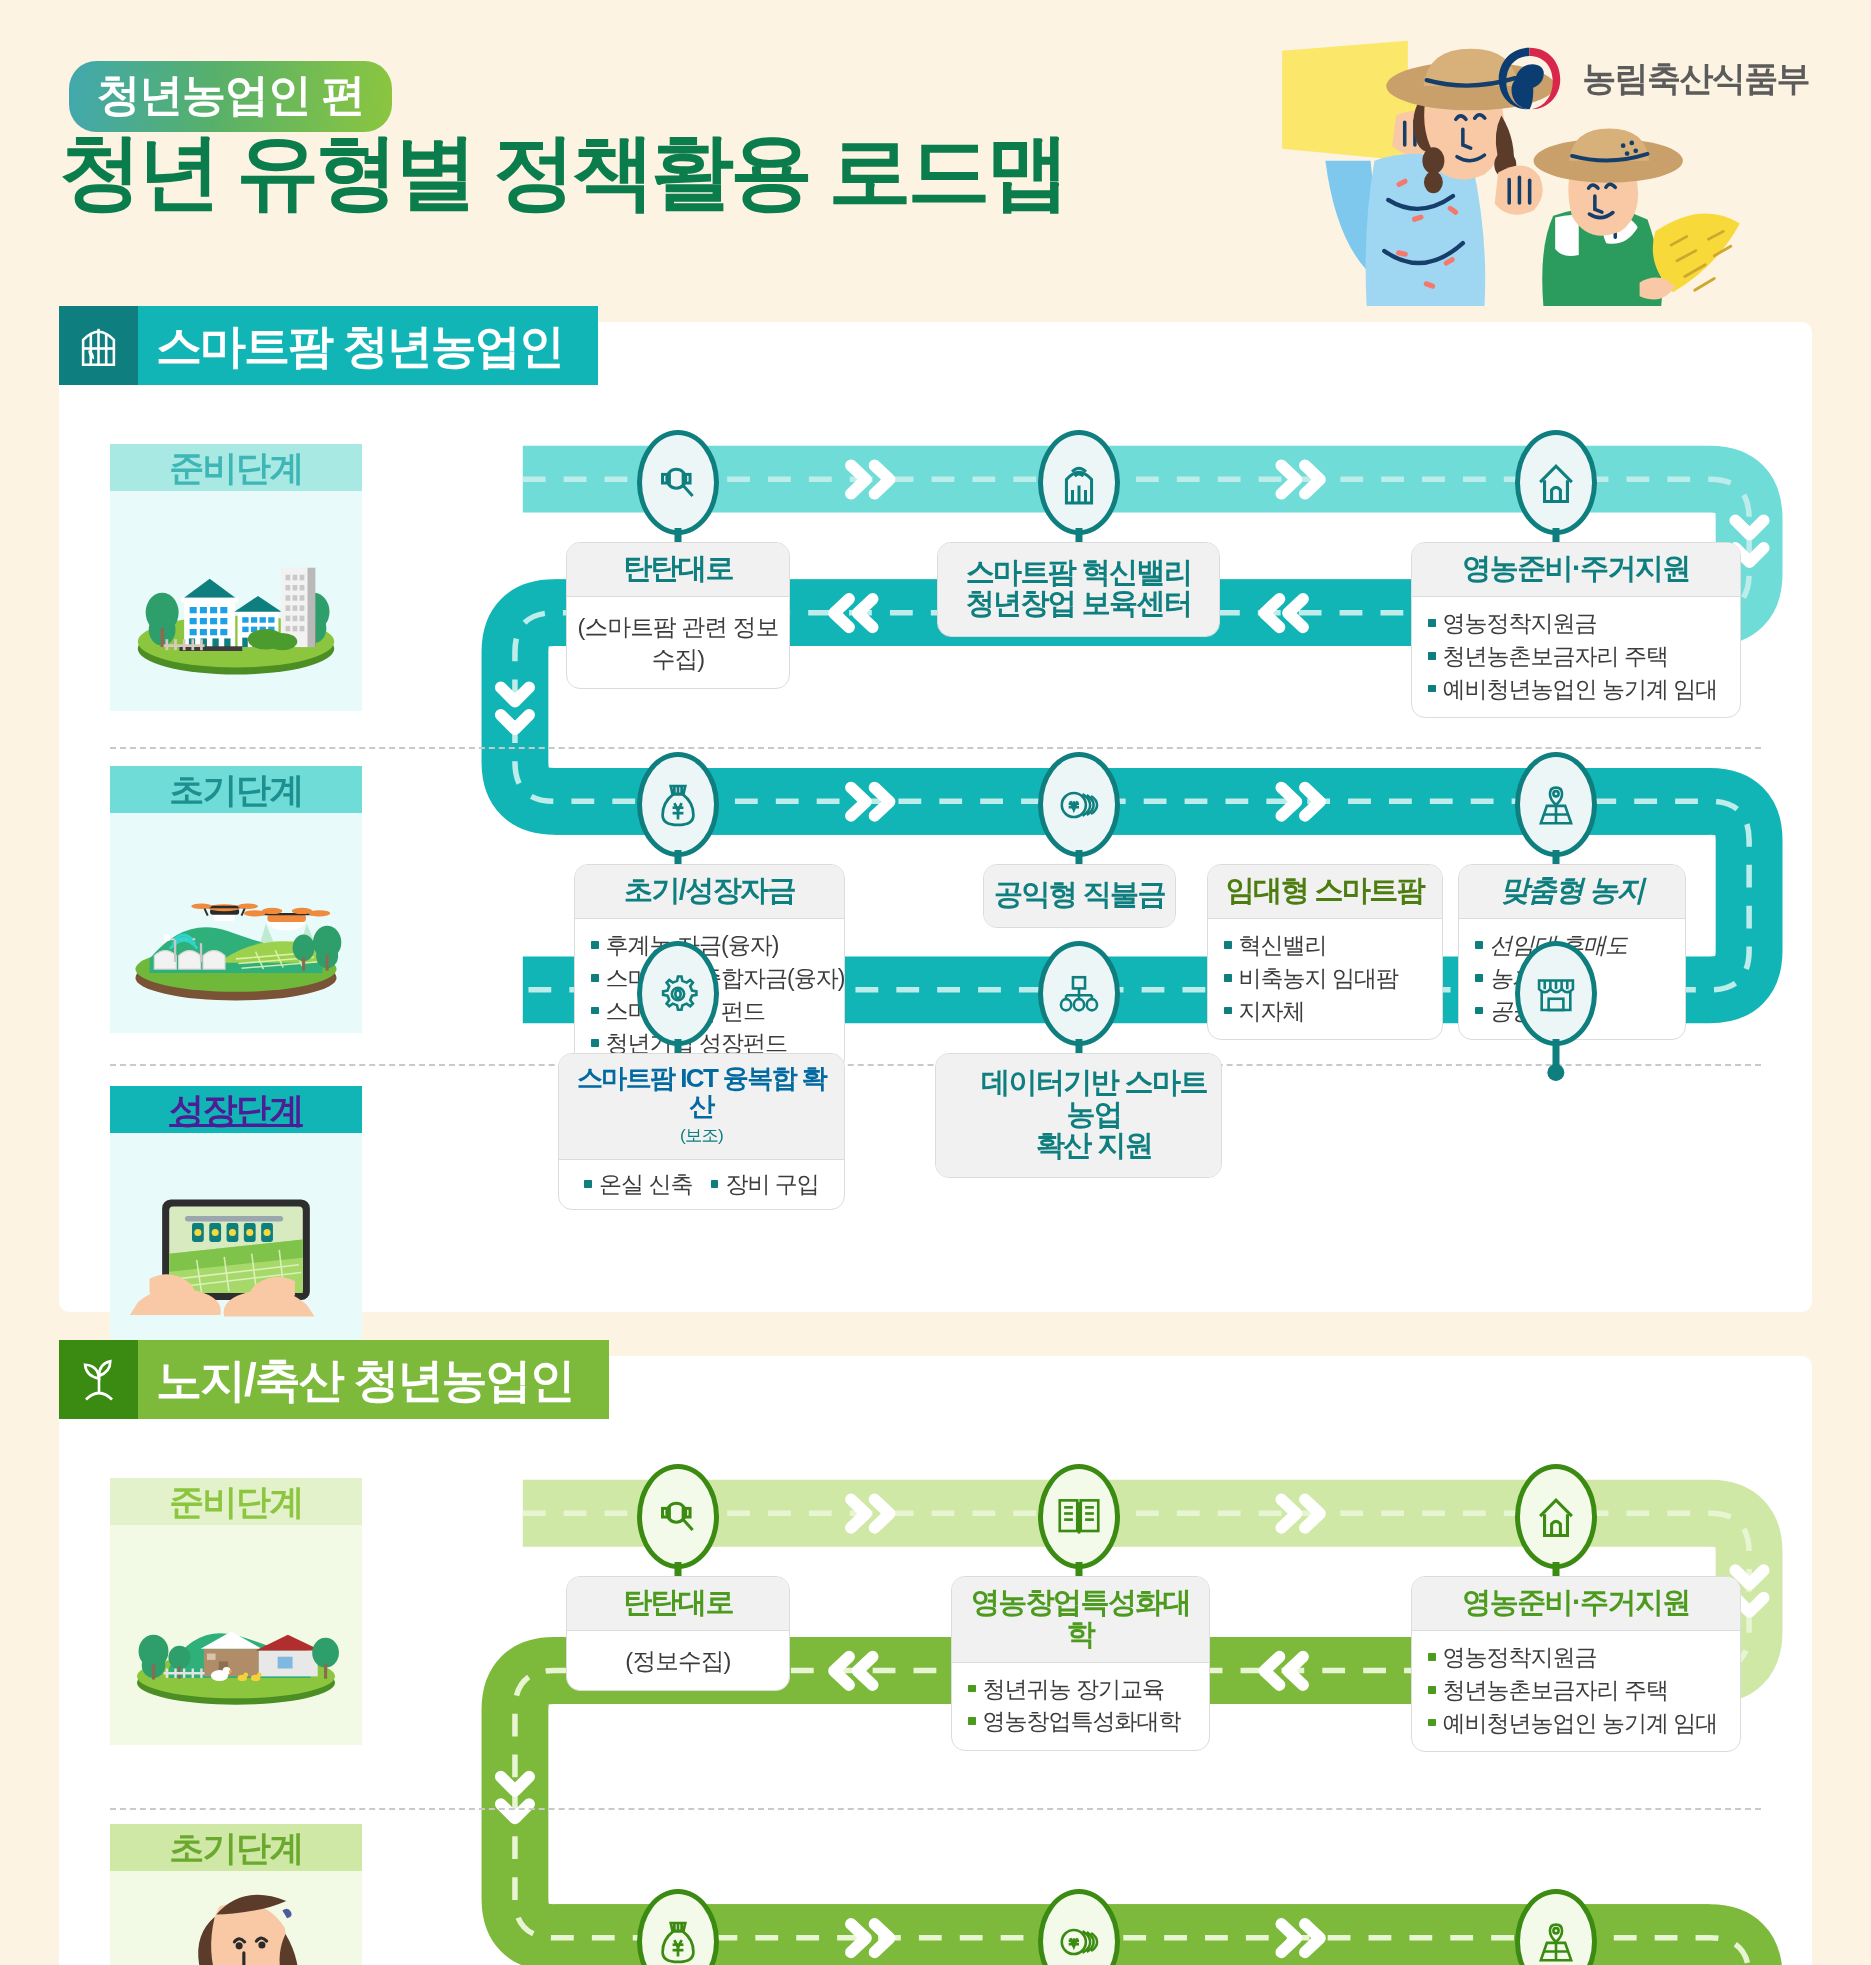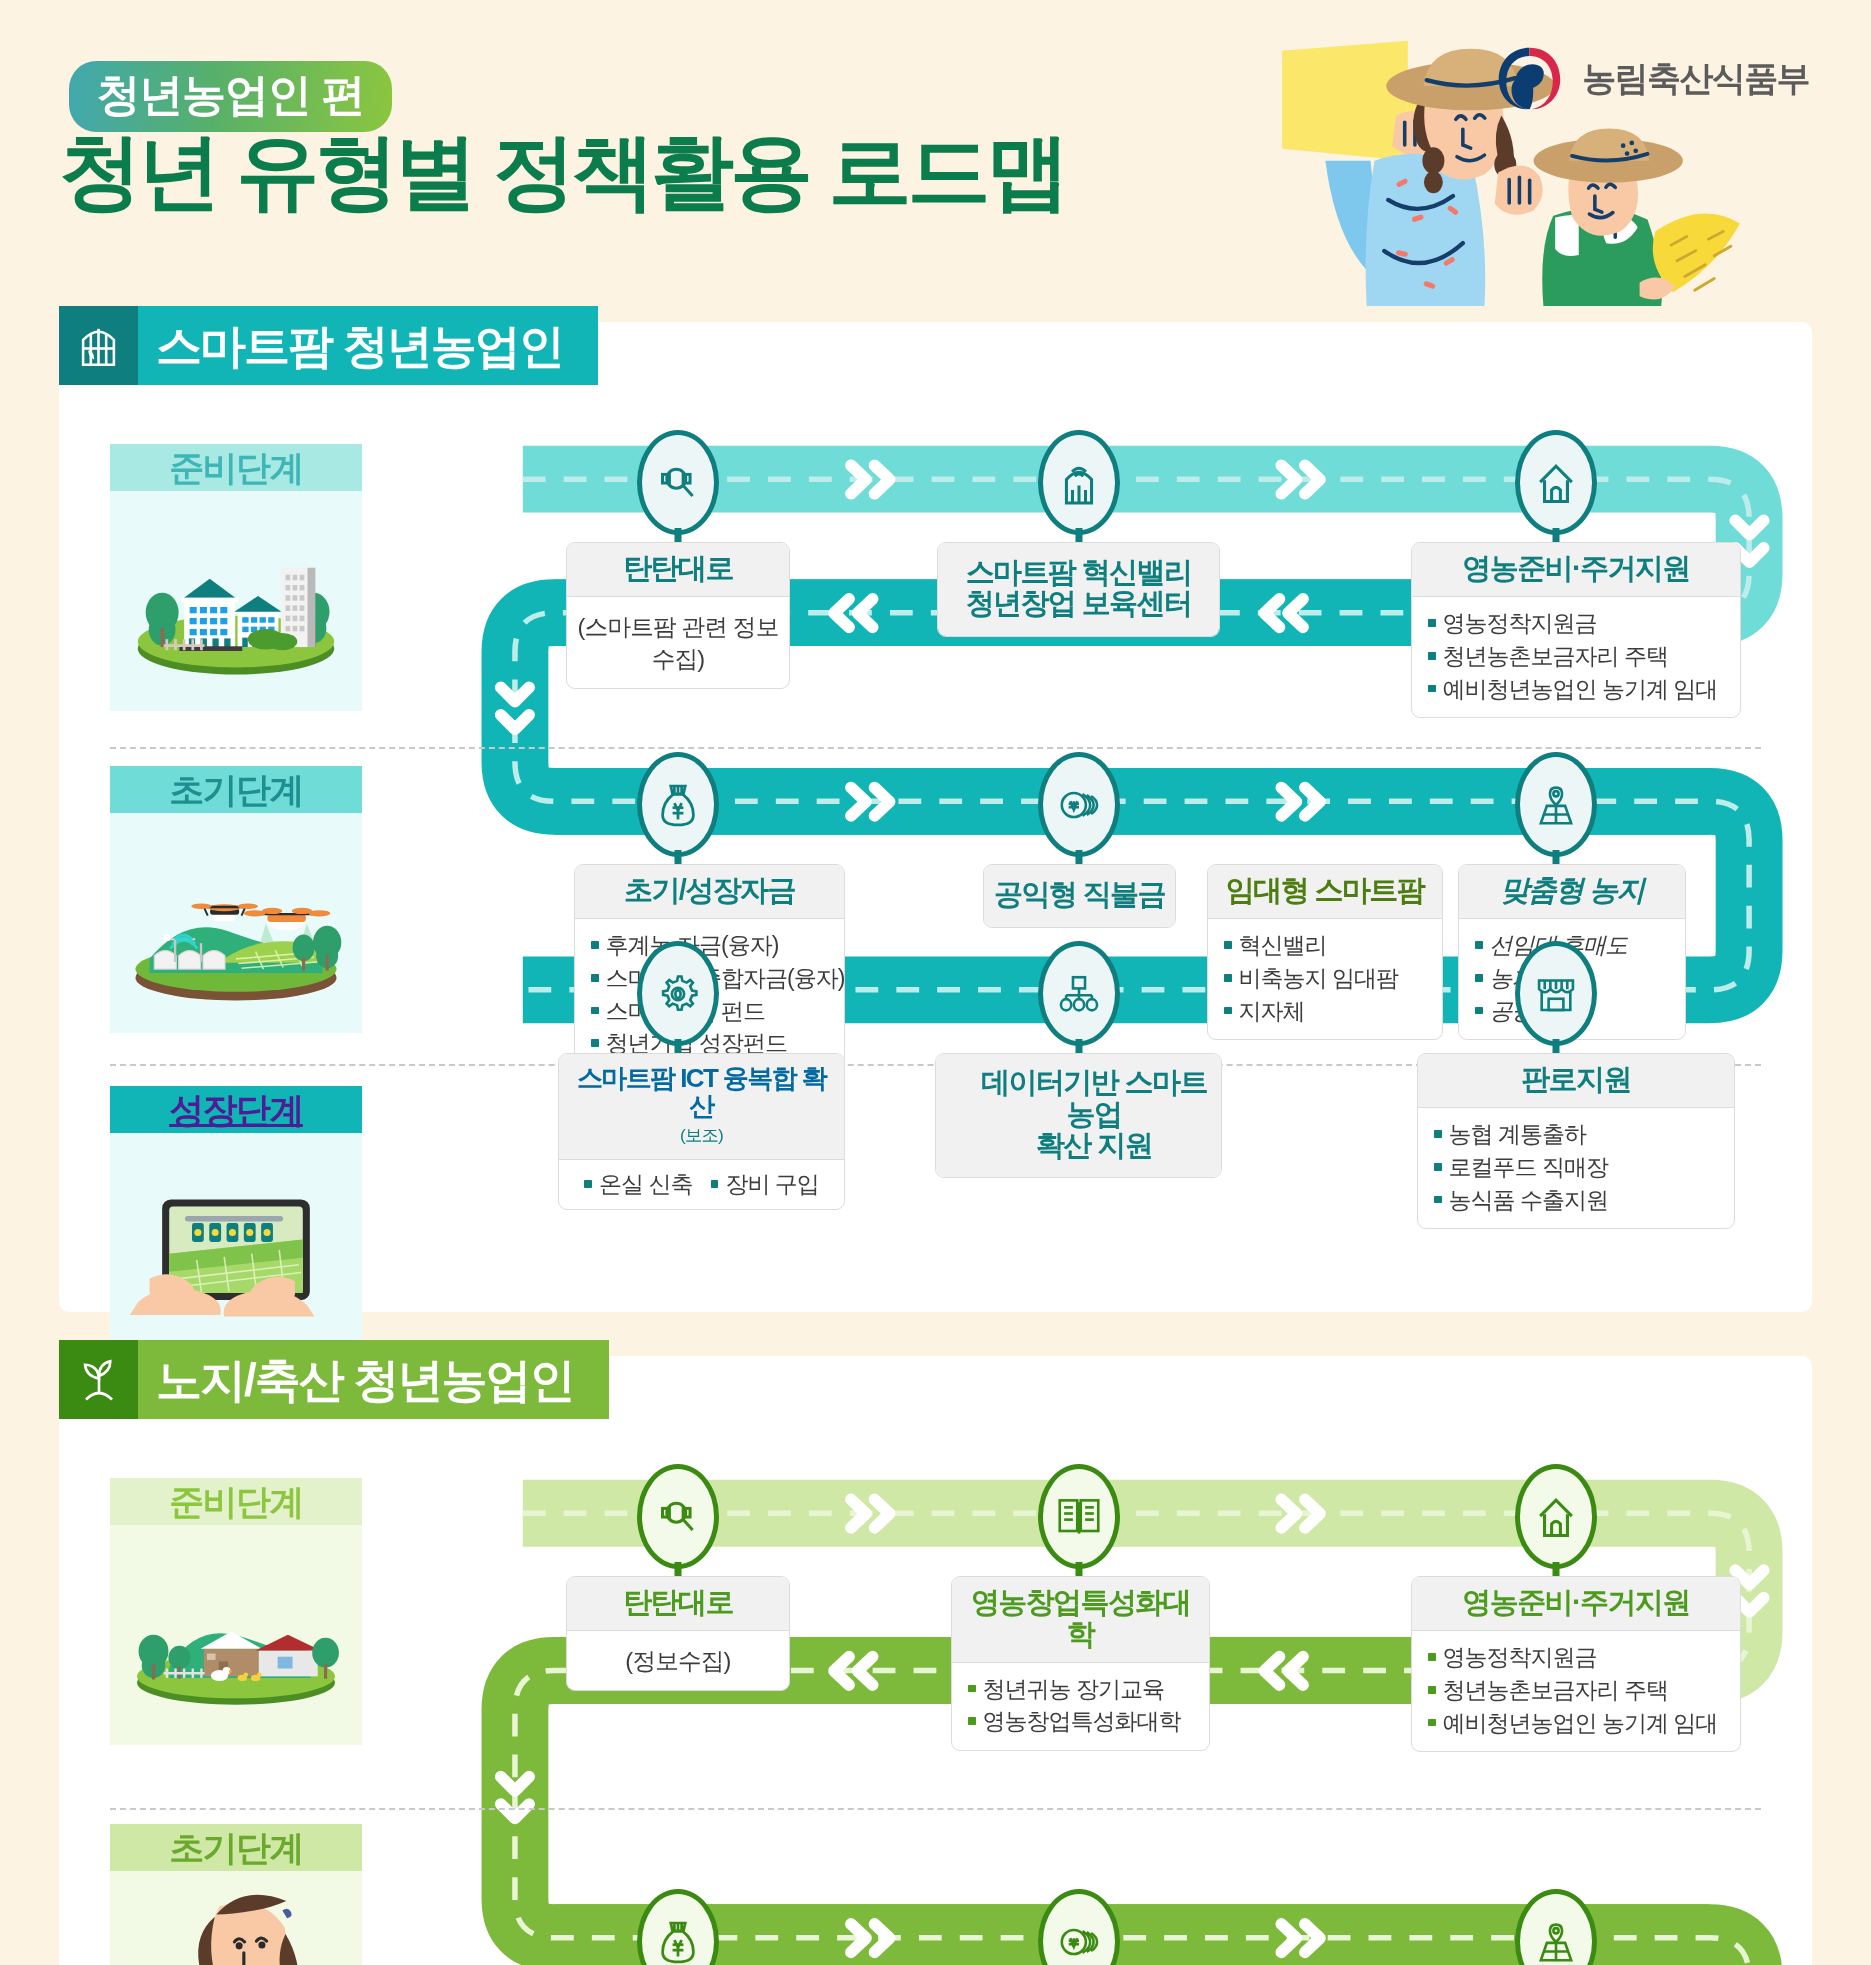--- a/index.html
+++ b/index.html
@@ -58,21 +58,21 @@
   .node .oval{
     position:absolute;inset:0;border-radius:50%;
     background:#EDF6F6;box-sizing:border-box;
   }
   .node .stem{position:absolute;left:50%;transform:translateX(-50%);width:7px;}
   .node .dot{position:absolute;left:50%;transform:translateX(-50%);width:17.3px;height:17.3px;border-radius:50%;}
   .node svg{position:absolute;left:50%;top:50%;transform:translate(-50%,-50%);}
 
   
   .card{
-    position:absolute;background:#fff;border:1.6px solid #DCDCDC;border-radius:9px;
+    position:absolute;background:#fff;border:1.6px solid #DCDCDC;border-radius:14px;
     box-sizing:border-box;overflow:hidden;
   }
   .card .chead{
     background:#F1F1F1;border-bottom:1.6px solid #DCDCDC;
     padding:10.2px 9.4px 11.8px;text-align:center;
   }
   .card .ctitle{font-size:29px;font-weight:bold;letter-spacing:-1.6px;line-height:1.08;}
   .card .csub{font-size:17.3px;letter-spacing:-0.8px;margin-top:2.4px;}
   .card .cbody{padding:10.2px 15.7px 11.8px;}
   .card .cplain{font-size:23.6px;color:#3C3C3C;letter-spacing:-0.8px;text-align:center;padding:13.4px 3.9px;}
@@ -715,41 +715,20 @@
         </div>
     </div>
 
     <div class="card" style="left:876px;top:731px;width:287px;">
       <div class="chead" style="border-bottom:none;padding:13.4px 9.4px 15.7px;">
         <div class="ctitle" style="color:#0E7E7E;white-space:pre-line;margin-left:31px;">데이터기반 스마트농업
 확산 지원</div>
       </div>
     </div>
 
-    <div class="card" style="left:1358px;top:731px;width:318px;">
-      <div class="chead">
-          <div class="ctitle" style="color:#0E7E7E;">판로지원</div>
-        </div>
-      <div class="cbody">
-          <ul>
-        <li>
-              <span class="bl" style="background:#0E7E7E;"></span>
-              <span>농협 계통출하</span>
-            </li>
-        <li>
-              <span class="bl" style="background:#0E7E7E;"></span>
-              <span>로컬푸드 직매장</span>
-            </li>
-        <li>
-              <span class="bl" style="background:#0E7E7E;"></span>
-              <span>농식품 수출지원</span>
-            </li>
-      </ul>
-        </div>
-    </div>
   </div>
 
   <div class="panel" id="panel-field">
 
     <div class="sec-head" style="top:-15.7px;">
       <div class="sq" style="background:#3B8A12;">
         <svg width="42" height="47" viewBox="0 0 96 108" fill="none" stroke="#fff" stroke-width="6">
           <path d="M48 86 L48 44"></path>
           <path d="M48 52 q-30 -6 -32 -32 q30 2 32 32 z"></path>
           <path d="M48 46 q26 -10 26 -34 q-26 6 -26 34 z"></path>

